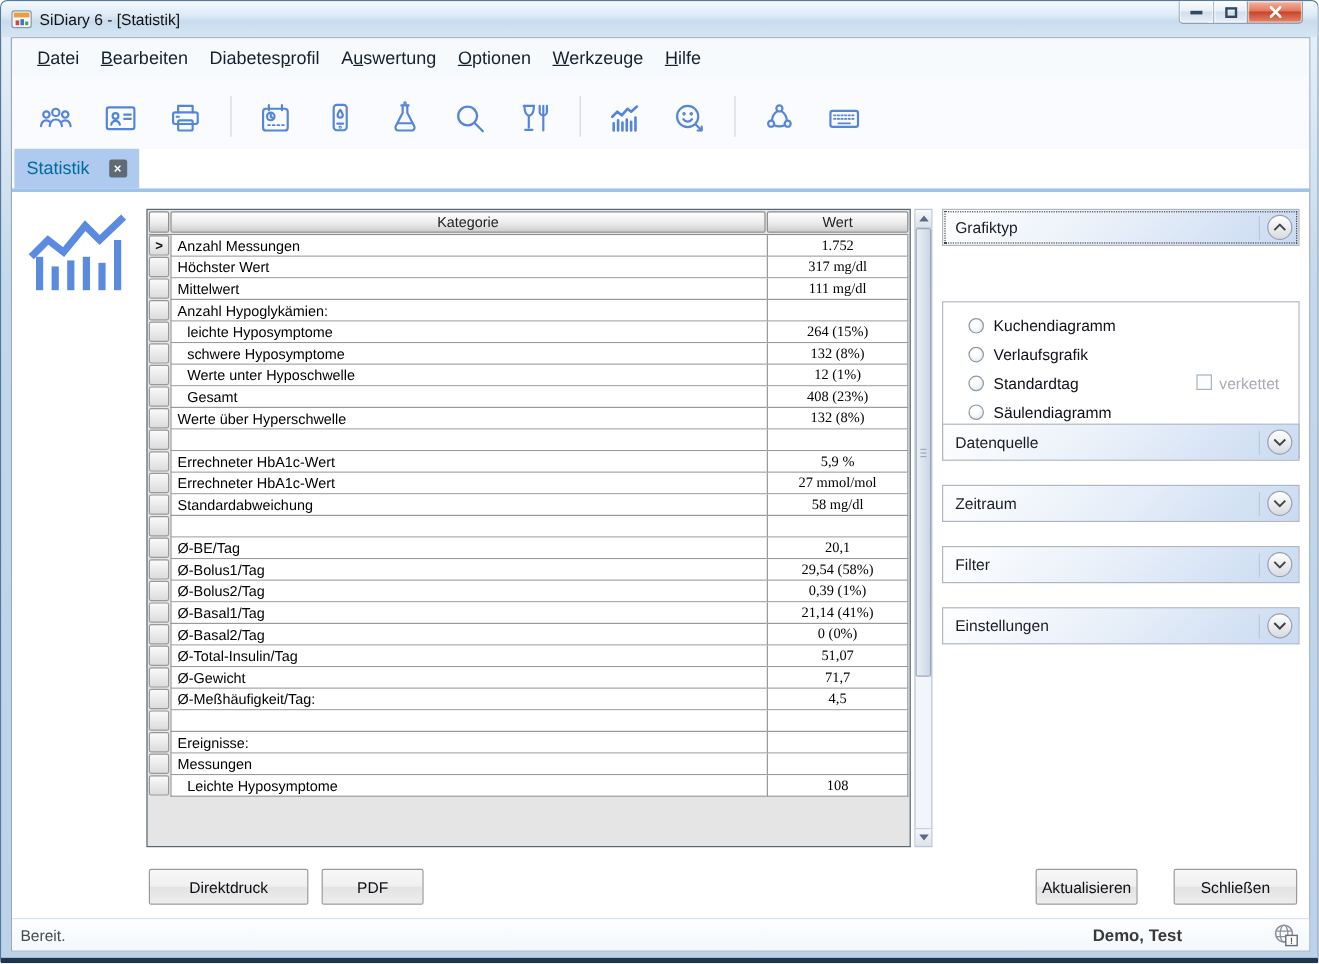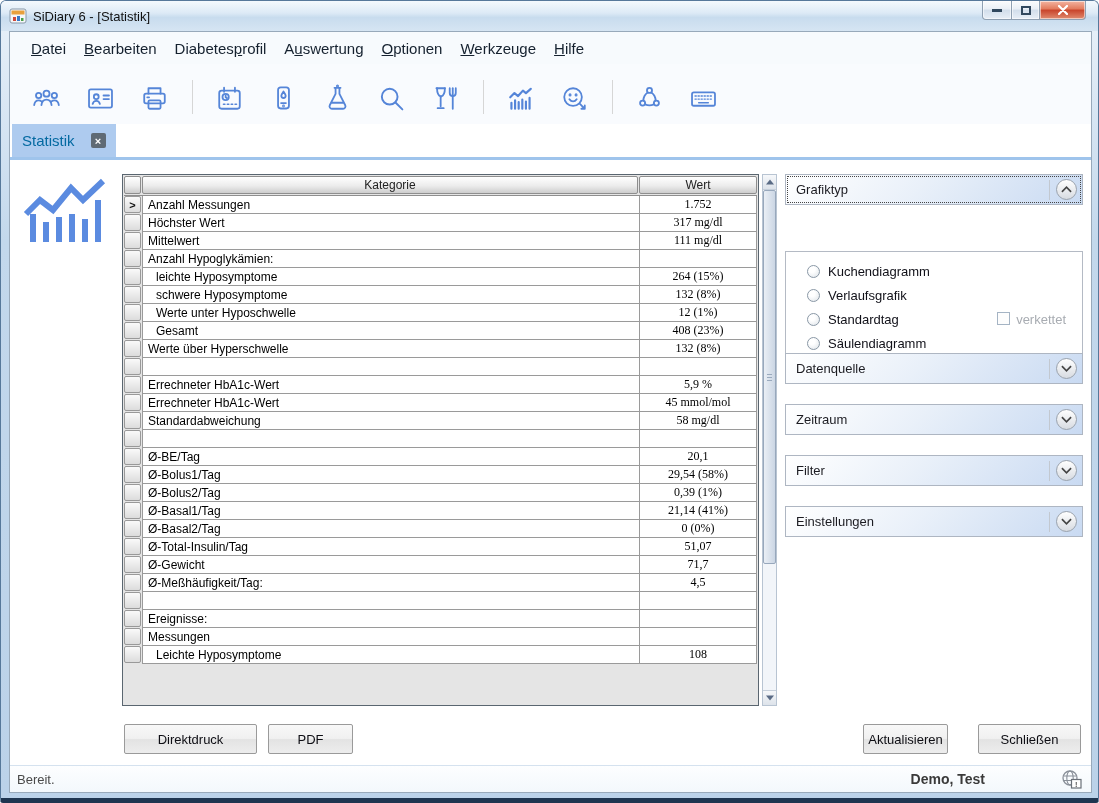--- a/index.html
+++ b/index.html
@@ -333,21 +333,21 @@
             <div class="val"></div>
           </div>
           <div class="trow">
             <div class="sel"></div>
             <div class="cat">Errechneter HbA1c-Wert</div>
             <div class="val">5,9 %</div>
           </div>
           <div class="trow">
             <div class="sel"></div>
             <div class="cat">Errechneter HbA1c-Wert</div>
-            <div class="val">45 mmol/mol</div>
+            <div class="val">27 mmol/mol</div>
           </div>
           <div class="trow">
             <div class="sel"></div>
             <div class="cat">Standardabweichung</div>
             <div class="val">58 mg/dl</div>
           </div>
           <div class="trow">
             <div class="sel"></div>
             <div class="cat"></div>
             <div class="val"></div>

